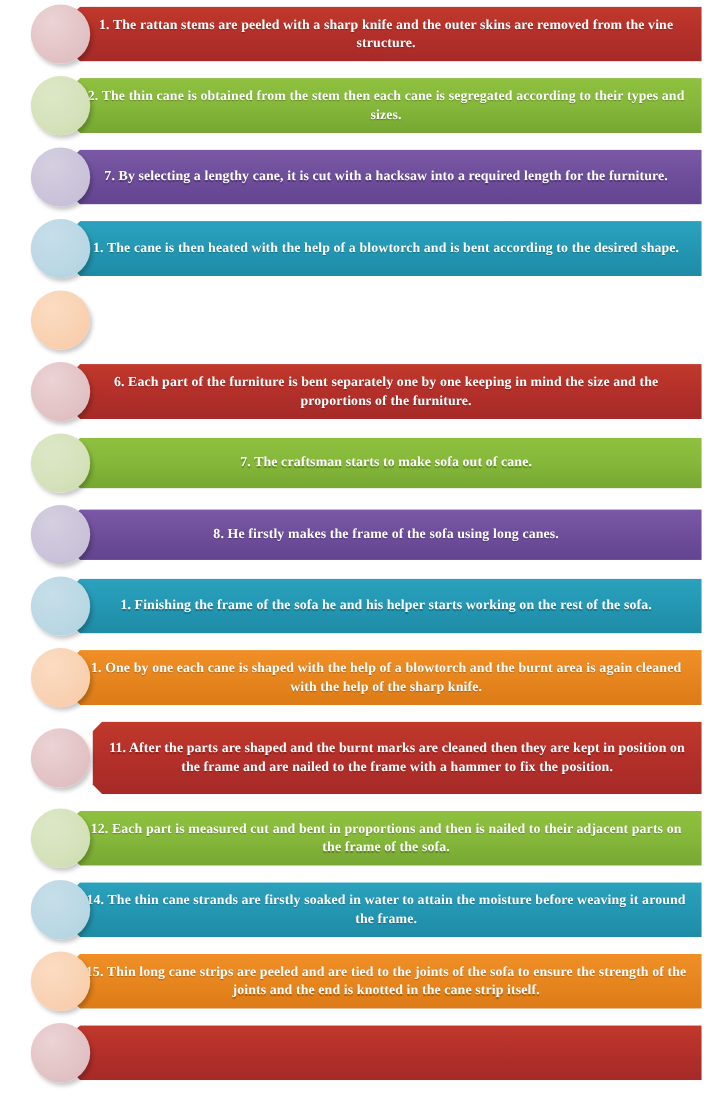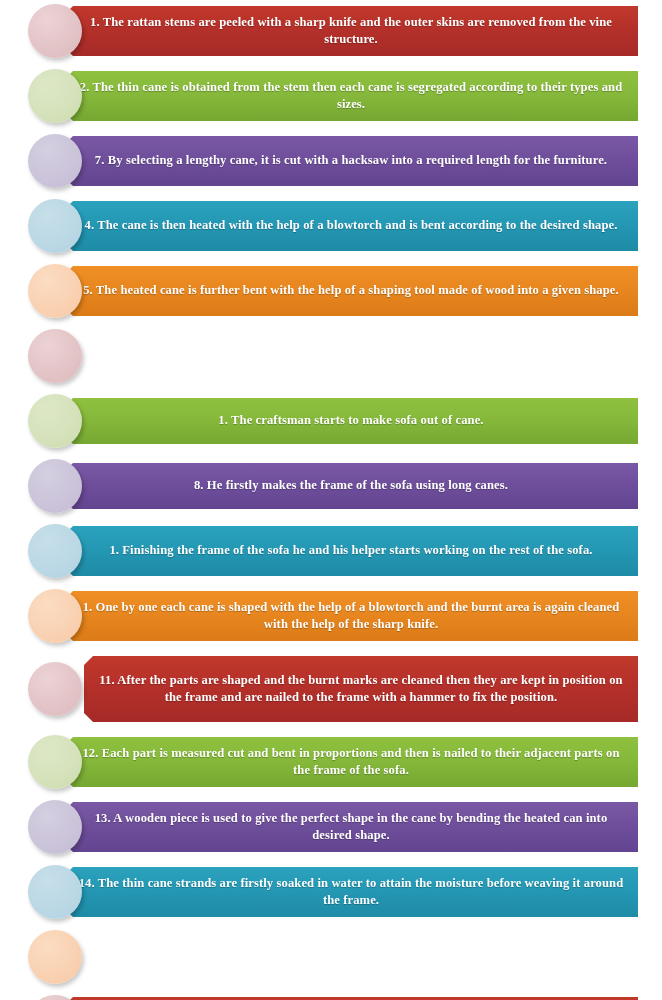--- a/index.html
+++ b/index.html
@@ -145,36 +145,36 @@
     </div>
     <div class="step-row c-purple lines-2">
       <div class="badge"></div>
       <div class="bar">
         <span class="txt">7. By selecting a lengthy cane, it is cut with a hacksaw into a required length for the furniture.</span>
       </div>
     </div>
     <div class="step-row c-teal lines-2">
       <div class="badge"></div>
       <div class="bar">
-        <span class="txt">4. The cane is then heated with the help of a blowtorch and is bent according to the desired shape.</span>
+        <span class="txt">1. The cane is then heated with the help of a blowtorch and is bent according to the desired shape.</span>
       </div>
     </div>
     <div class="step-row c-orange lines-2">
       <div class="badge"></div>
-      <div class="bar">
-        <span class="txt">5. The heated cane is further bent with the help of a shaping tool made of wood into a given shape.</span>
-      </div>
     </div>
     <div class="step-row c-red lines-2">
       <div class="badge"></div>
+      <div class="bar">
+        <span class="txt">6. Each part of the furniture is bent separately one by one keeping in mind the size and the proportions of the furniture.</span>
+      </div>
     </div>
     <div class="step-row c-green lines-1">
       <div class="badge"></div>
       <div class="bar">
-        <span class="txt">1. The craftsman starts to make sofa out of cane.</span>
+        <span class="txt">7. The craftsman starts to make sofa out of cane.</span>
       </div>
     </div>
     <div class="step-row c-purple lines-1">
       <div class="badge"></div>
       <div class="bar">
         <span class="txt">8. He firstly makes the frame of the sofa using long canes.</span>
       </div>
     </div>
     <div class="step-row c-teal lines-2">
       <div class="badge"></div>
@@ -193,32 +193,29 @@
       <div class="bar">
         <span class="txt">11. After the parts are shaped and the burnt marks are cleaned then they are kept in position on the frame and are nailed to the frame with a hammer to fix the position.</span>
       </div>
     </div>
     <div class="step-row c-green lines-2">
       <div class="badge"></div>
       <div class="bar">
         <span class="txt">12. Each part is measured cut and bent in proportions and then is nailed to their adjacent parts on the frame of the sofa.</span>
       </div>
     </div>
-    <div class="step-row c-purple lines-2">
-      <div class="badge"></div>
-      <div class="bar">
-        <span class="txt">13. A wooden piece is used to give the perfect shape in the cane by bending the heated can into desired shape.</span>
-      </div>
-    </div>
     <div class="step-row c-teal lines-2">
       <div class="badge"></div>
       <div class="bar">
         <span class="txt">14. The thin cane strands are firstly soaked in water to attain the moisture before weaving it around the frame.</span>
       </div>
     </div>
     <div class="step-row c-orange lines-2">
       <div class="badge"></div>
+      <div class="bar">
+        <span class="txt">15. Thin long cane strips are peeled and are tied to the joints of the sofa to ensure the strength of the joints and the end is knotted in the cane strip itself.</span>
+      </div>
     </div>
     <div class="step-row c-red lines-2">
       <div class="badge"></div>
       <div class="bar"></div>
     </div>
   </div>
 
 </body></html>

